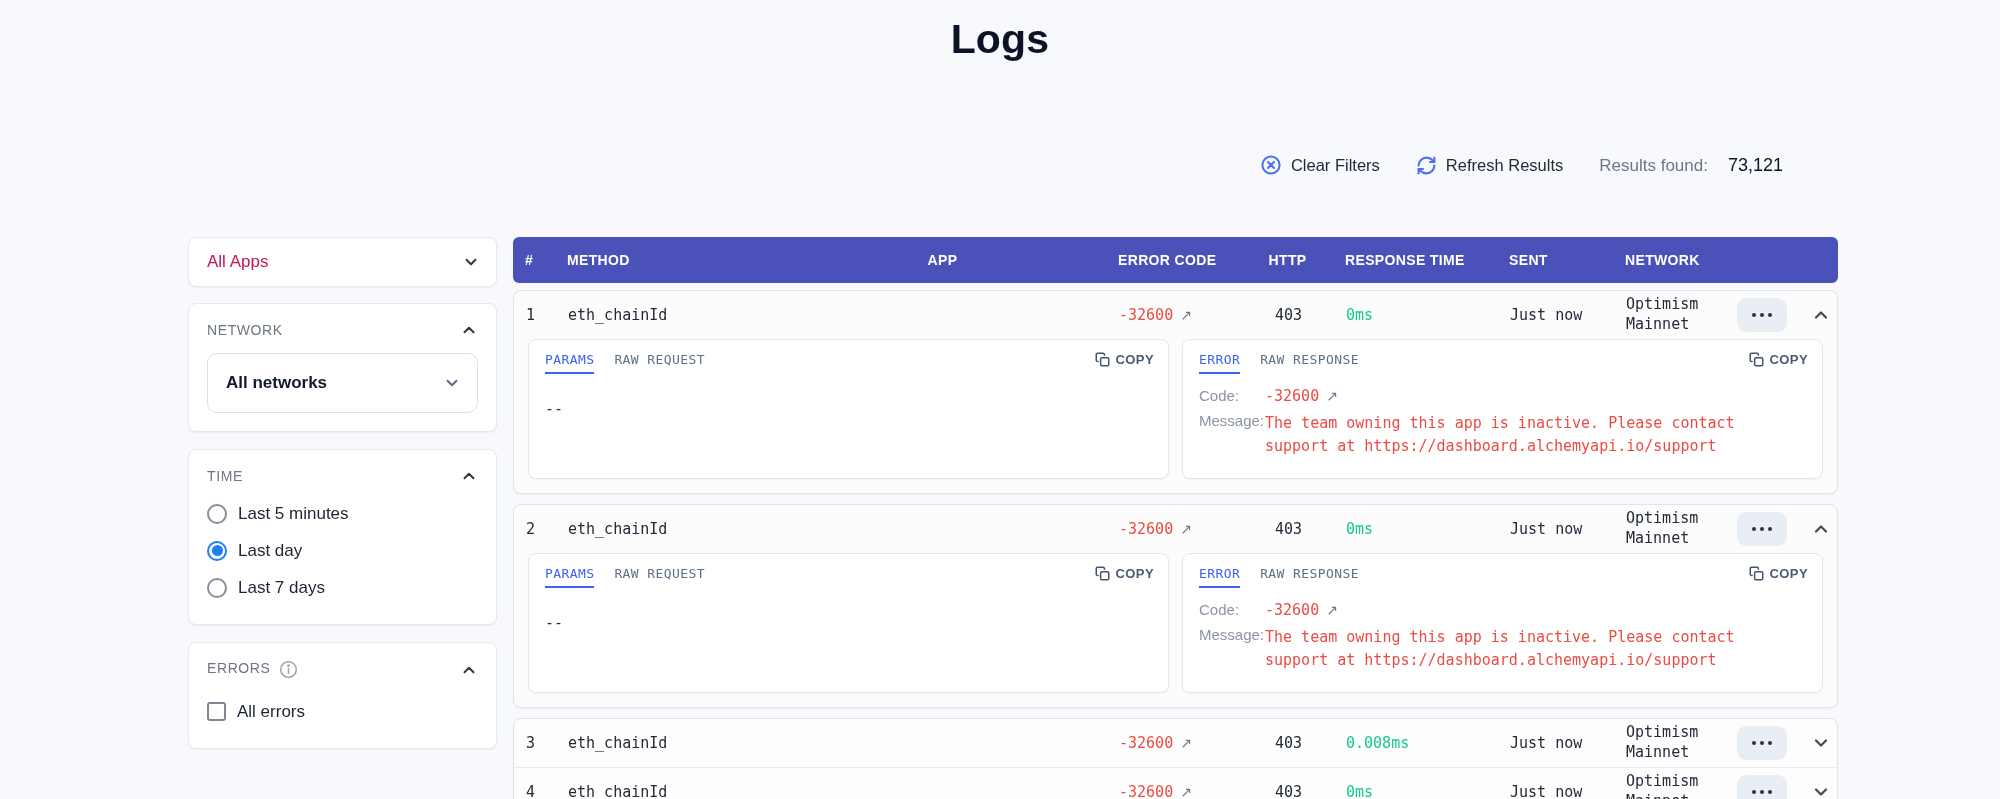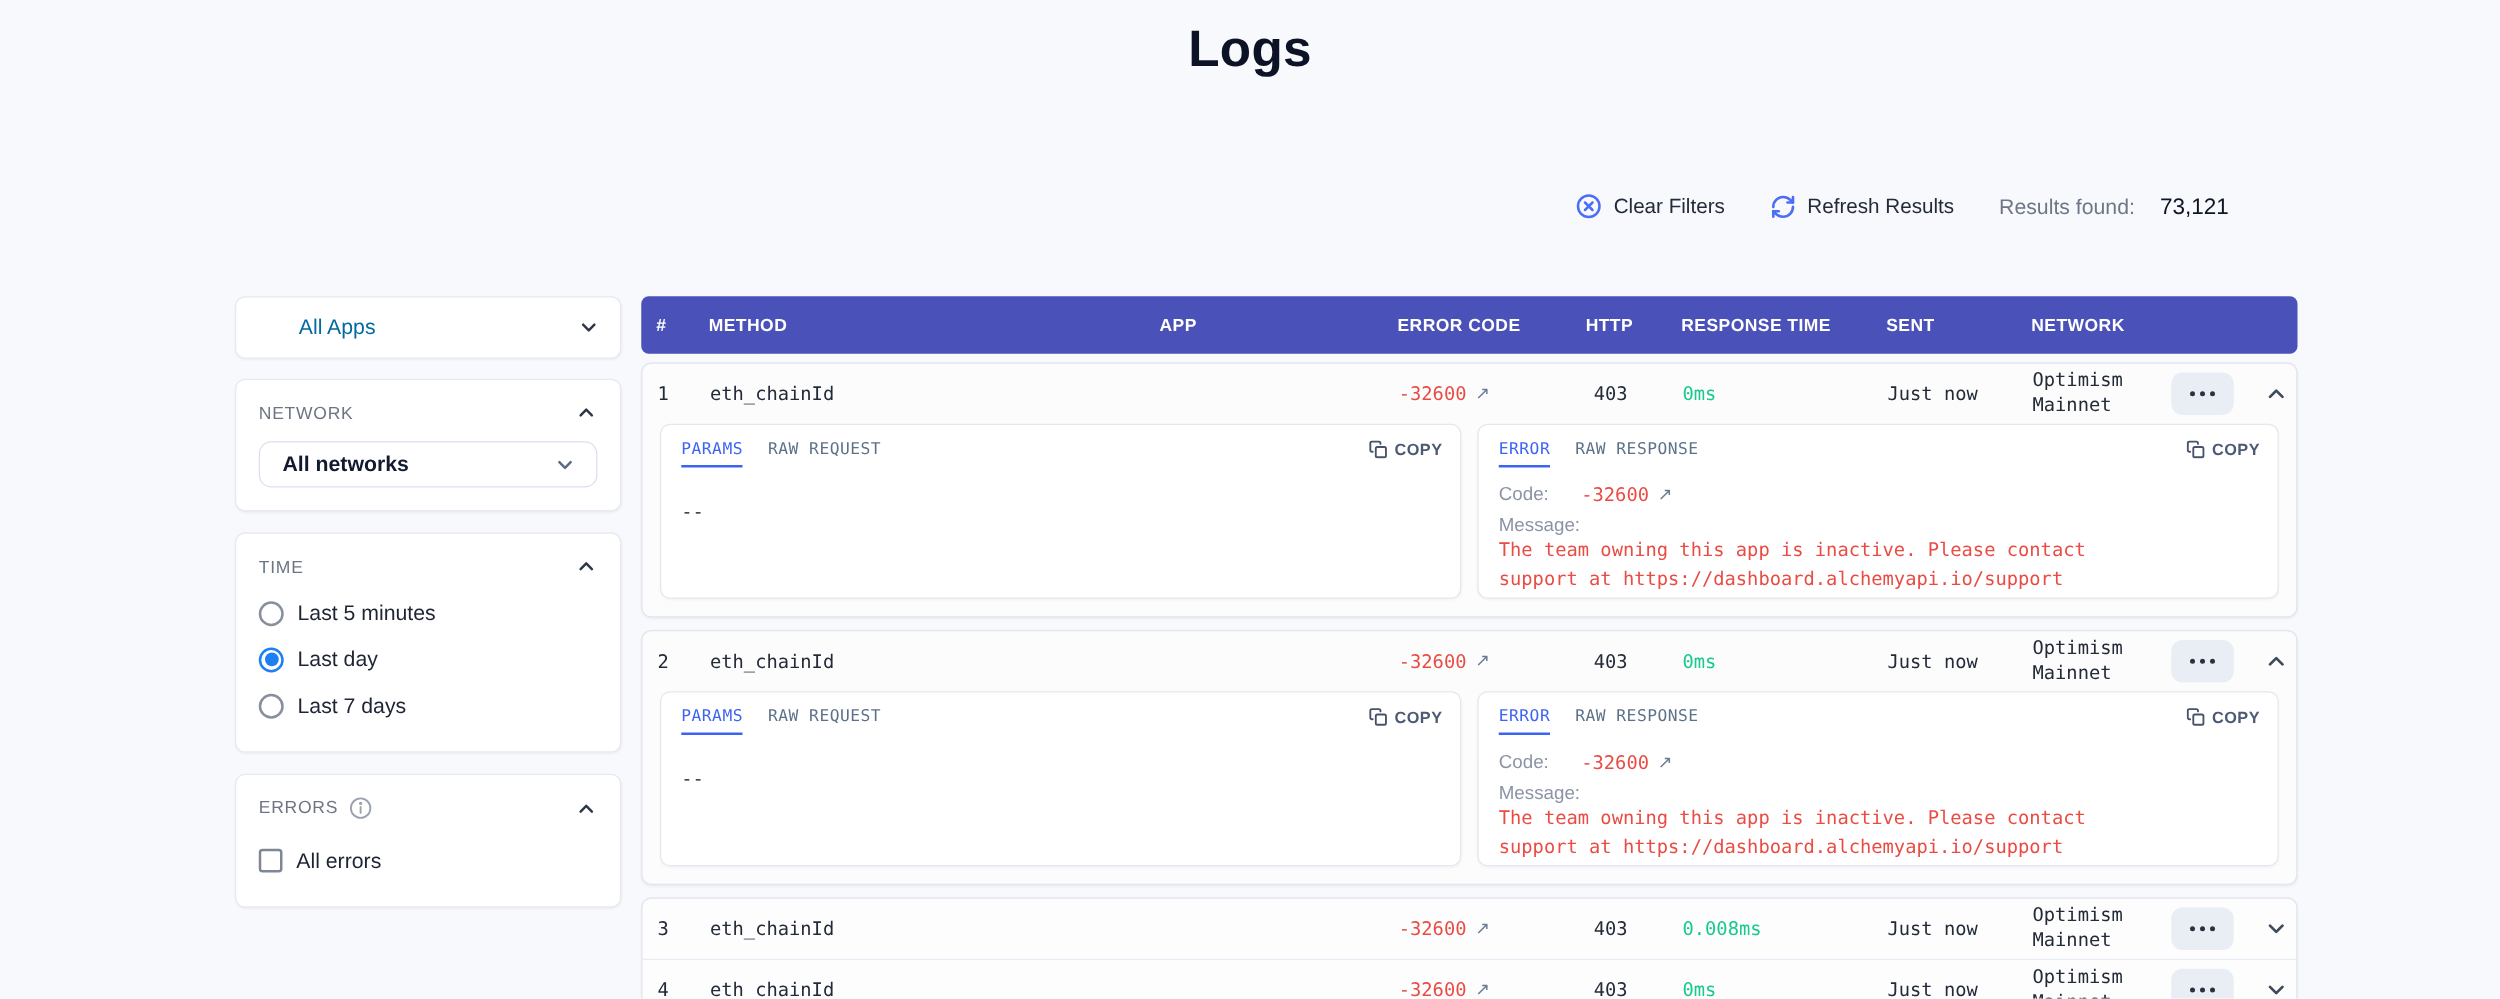--- a/index.html
+++ b/index.html
@@ -19,26 +19,26 @@
   .results { display:flex; align-items:baseline; gap:20px; }
   .results-label { font-size:17px; color:#6e7787; }
   .results-value { font-size:18px; font-weight:400; color:#0e1525; }
 
   
   .sidebar { position:absolute; left:188px; top:237px; width:309px; }
   .card { background:#ffffff; border:1px solid #e6e9f1; border-radius:8px;
           box-shadow:0 1px 2px rgba(16,24,40,.05); }
   .apps-card { height:50px; display:flex; align-items:center; justify-content:space-between;
                padding:0 16px 0 18px; margin-bottom:16px; cursor:pointer; }
-  .apps-value { color:#0369a1; font-size:17px;margin-left:32px; }
+  .apps-value { color:#be185d; font-size:17px; }
   .filter-card { padding:17px 18px 18px; margin-bottom:17px; }
   .filter-head { display:flex; justify-content:space-between; align-items:center; cursor:pointer; }
   .head-left { display:flex; gap:8px; }
   .filter-title { font-size:14px; letter-spacing:.6px; color:#6d7583; font-weight:500; }
-  .select-pill { margin-top:14px; height:37px; border:1px solid #d9e1ef; border-radius:10px;
+  .select-pill { margin-top:14px; height:60px; border:1px solid #d9e1ef; border-radius:10px;
                  display:flex; align-items:center; justify-content:space-between;
                  padding:0 16px 0 18px; cursor:pointer; background:#fff; }
   .select-pill-value { font-size:17px; font-weight:700; color:#111a2e; }
   .option-list { margin-top:10px; }
   .option-row { display:flex; align-items:center; gap:11px; height:37px;
                 font-size:17px; color:#1d2433; cursor:pointer; }
   .radio { width:20px; height:20px; border:2px solid #878f9c; border-radius:50%;
            background:#fff; position:relative; flex:none; }
   .radio.checked { border-color:#1e80f0; }
   .radio.checked::after { content:""; position:absolute; inset:2.5px; border-radius:50%; background:#1e80f0; }
@@ -83,21 +83,21 @@
           font-size:13px; letter-spacing:.4px; }
   .tab { padding-bottom:5px; cursor:pointer; }
   .tab.active { color:#3c63f2; border-bottom:2.5px solid #3c63f2; }
   .tab.inactive { color:#5d7188; }
   .copy-btn { position:absolute; right:14px; top:12px; display:flex; align-items:center; gap:6px;
               color:#4c5a74; font-size:13px; font-weight:700; letter-spacing:.4px;
               background:none; border:none; cursor:pointer; font-family:inherit; }
   .req-body { margin-top:26px; font-family:"DejaVu Sans Mono","Liberation Mono",monospace;
               font-size:15px; color:#2a3140; }
   .resp-line { display:flex; margin-top:13px; font-size:15px; align-items:flex-start; }
-  .resp-line.msg { margin-top:7px;flex-direction:column; }
+  .resp-line.msg { margin-top:7px; }
   .resp-label { width:66px; flex:none; color:#8b93a5; font-size:15px; }
   .resp-code { font-family:"DejaVu Sans Mono","Liberation Mono",monospace; color:#e94c44;
                display:flex; gap:7px; align-items:center; }
   .resp-msg { font-family:"DejaVu Sans Mono","Liberation Mono",monospace; color:#e94c44;
               line-height:1.5; max-width:505px; }
   .collapsed-group { margin-top:5px; background:#fdfdfe; border-radius:8px 8px 0 0; }
   .divider { height:1px; background:#e8ebf2; }
   svg { display:block; }
 </style>
 </head>

